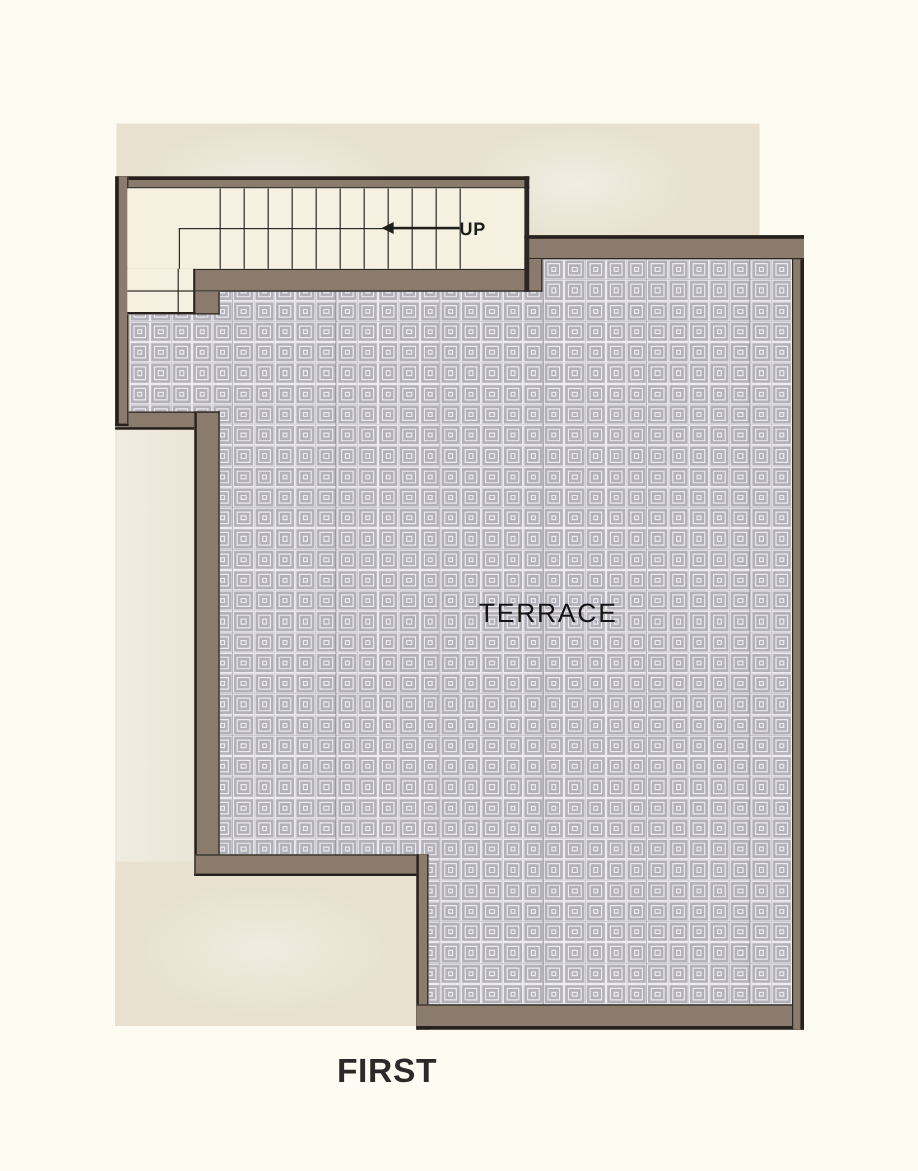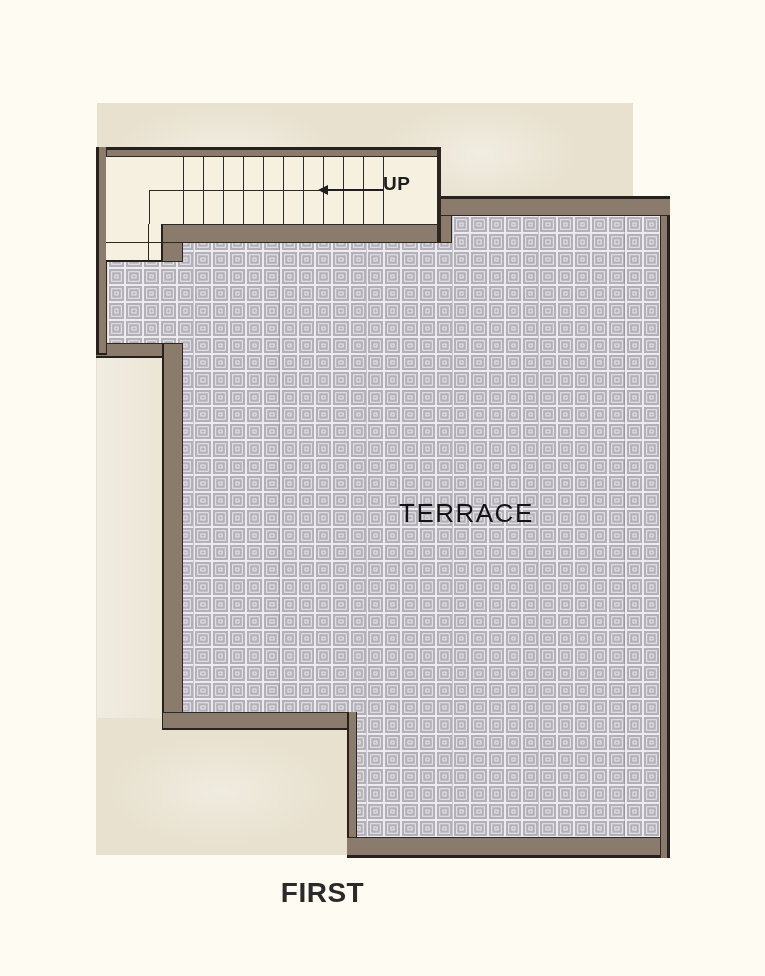--- a/index.html
+++ b/index.html
@@ -51,22 +51,22 @@
   .st-interior{left:106px;top:157px;width:331px;height:67px;background:#f5f0df;}
   .st-cells{left:106px;top:224px;width:57px;height:38px;background:#f5f0df;border-right:2px solid #26211c;border-bottom:2px solid #26211c;box-sizing:border-box;}
   .cell-hline{left:106px;top:242px;width:57px;height:1px;background:#2b2823;}
   .cell-vline{left:148px;top:224px;width:1px;height:38px;background:#2b2823;}
   .tread{top:157px;width:1px;height:67px;background:#2a2a28;}
   .st-divider{left:149px;top:190px;width:234px;height:1px;background:#2a2a28;}
   .st-div-vert{left:149px;top:190px;width:1px;height:34px;background:#2a2a28;}
   .arrow-line{left:327px;top:189px;width:56px;height:2px;background:#1f1f1e;}
   .arrow-head{left:318px;top:185px;width:0;height:0;border-top:5px solid transparent;border-bottom:5px solid transparent;border-right:10px solid #1f1f1e;}
   
-  .up-label{left:383px;top:173px;font-size:19px;font-weight:700;color:#1d1d1c;letter-spacing:.5px;}
-  .terrace-label{left:399px;top:498px;font-size:26px;font-weight:400;color:#141414;letter-spacing:1.5px;}
+  .up-label{left:383px;top:183px;font-size:15px;font-weight:700;color:#1d1d1c;letter-spacing:.5px;}
+  .terrace-label{left:399px;top:498px;font-size:22px;font-weight:400;color:#141414;letter-spacing:1.5px;}
   .title{left:0;top:877px;width:645px;display:flex;justify-content:center;align-items:center;gap:9px;
          font-size:28px;color:#2b2a28;}
   .title .bold{font-weight:700;letter-spacing:.5px;}
   .title .light{font-weight:400;letter-spacing:2.5px;display:flex;align-items:center;}
   .title .oring{display:inline-block;width:15px;height:15px;border:4.5px solid #2b2a28;border-radius:50%;
          background:#e8e5d2;color:transparent;overflow:hidden;font-size:0;line-height:0;
          margin:0 3px 0 1px;position:relative;top:1px;}
 </style>
 </head>
 <body>

